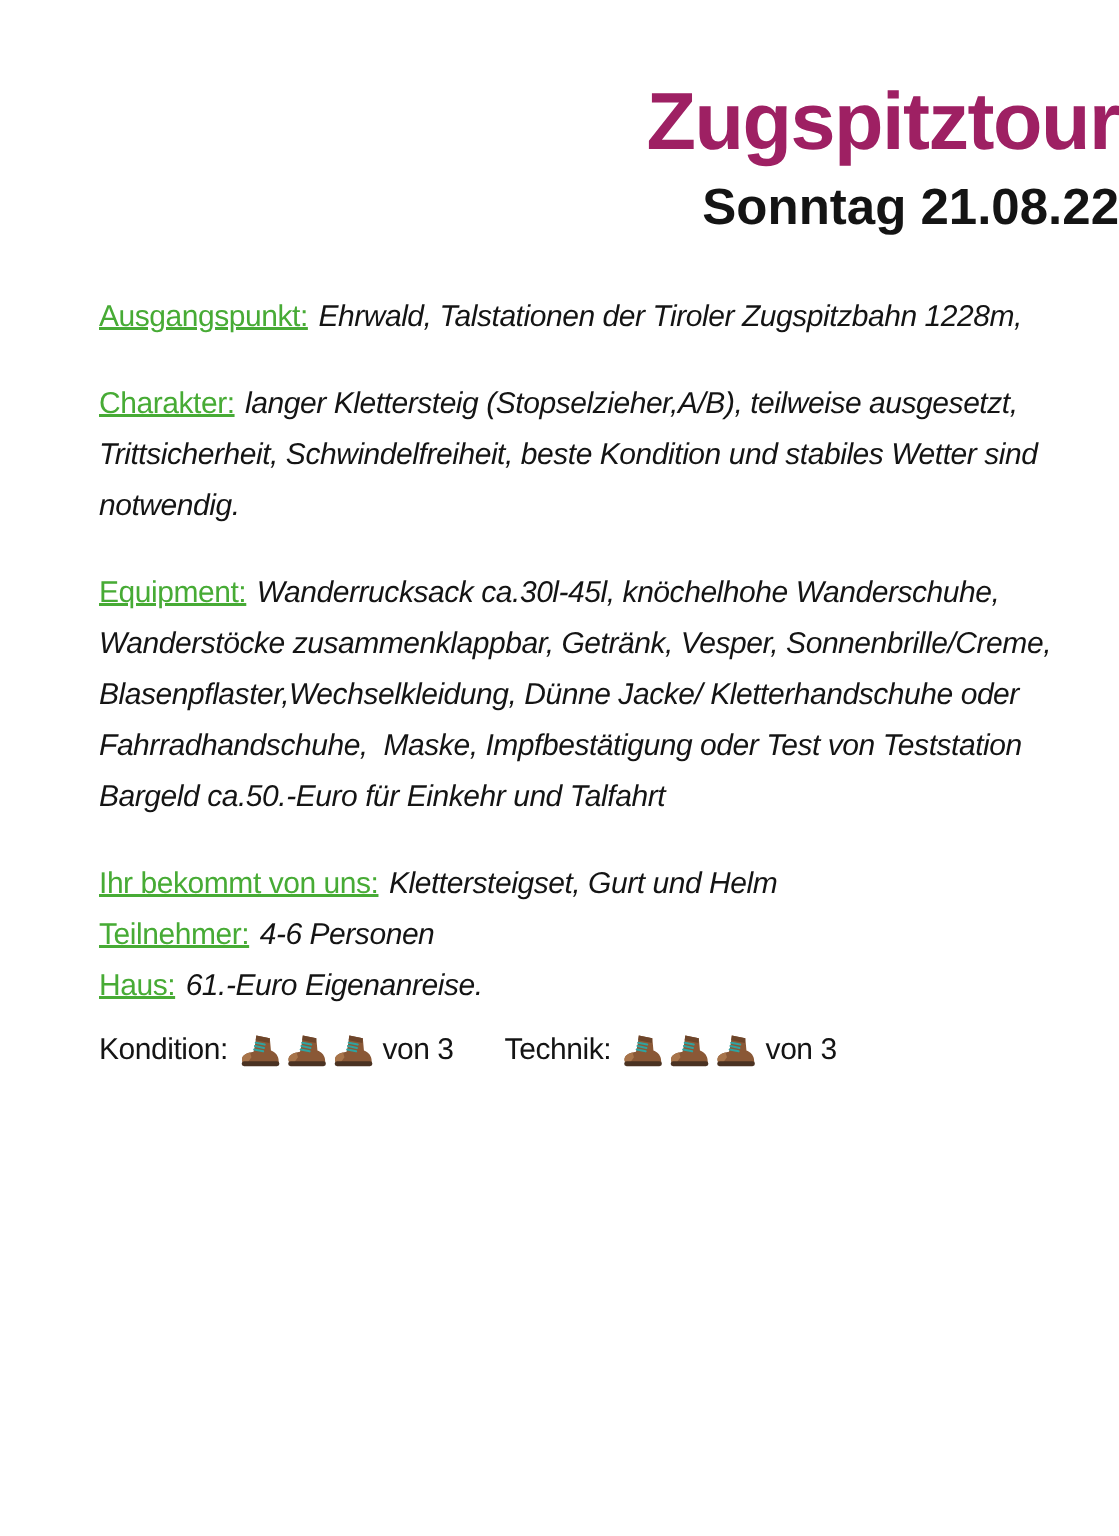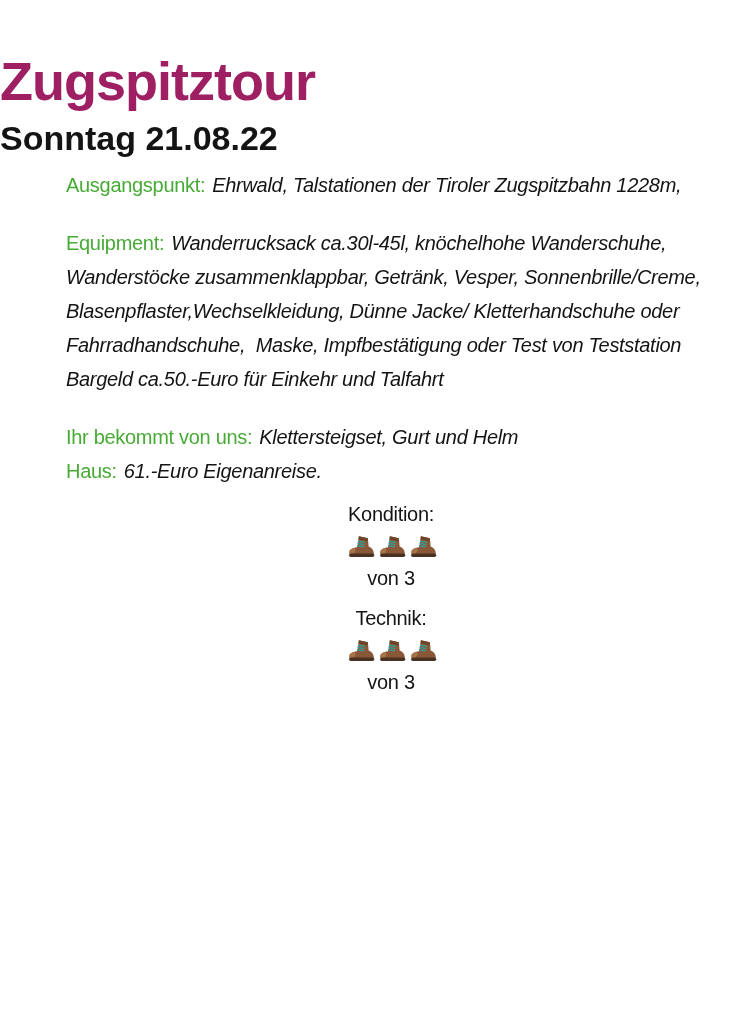--- a/index.html
+++ b/index.html
@@ -19,79 +19,81 @@
     width: 746px;
     height: 1024px;
     margin: 0 auto;
     background: var(--page-bg);
     padding: 38px 30px 0 66px;
     overflow: hidden;
   }
   .header {
     margin-left: -66px;
     margin-right: -30px;
-    text-align: left;
+    text-align: right;
   }
   h1.title {
     font-size: 54px;
     font-weight: bold;
     letter-spacing: -1px;
     color: var(--title-color);
     margin-top: 14px;
     line-height: 1.1;
   }
   h2.subtitle {
     font-size: 34px;
     font-weight: bold;
     color: var(--text-color);
     margin-top: 8px;
-    margin-bottom: 10px;
+    margin-bottom: 36px;
     line-height: 1.15;
   }
   .para {
     font-size: 20px;
     letter-spacing: -0.3px;
     line-height: 34px;
     color: var(--text-color);
   }
   .para.gap { margin-bottom: 24px; }
   .para .label {
     color: var(--label-color);
     margin-right: 7px;
+    text-decoration: underline;
   }
   .para .text { white-space: pre-wrap; font-style: italic; }
   .rating {
     margin-top: 6px;
     font-size: 20px;
     letter-spacing: -0.3px;
     line-height: 40px;
     color: var(--text-color);
     display: flex;
     align-items: center;
-    flex-direction: column;
   }
   .rating .rl { white-space: pre; }
   .rating .boots { display: inline-flex; align-items: center; margin: 0 4px 0 6px; }
   .rating .boots svg { margin: 0 2px; vertical-align: middle; }
   .rating .group-gap { display: inline-block; width: 34px; }
 </style>
 </head>
 <body>
 
 <div class="page">
   <div class="header">
     <h1 class="title">Zugspitztour</h1>
     <h2 class="subtitle">Sonntag 21.08.22</h2>
   </div>
 
   <div id="sections">
       <p class="para gap"><span class="label">Ausgangspunkt:</span><span class="text">Ehrwald, Talstationen der Tiroler Zugspitzbahn 1228m,</span></p>
+      <p class="para gap"><span class="label">Charakter:</span><span class="text">langer Klettersteig (Stopselzieher,A/B), teilweise ausgesetzt, Trittsicherheit, Schwindelfreiheit, beste Kondition und stabiles Wetter sind notwendig.</span></p>
       <p class="para gap"><span class="label">Equipment:</span><span class="text">Wanderrucksack ca.30l-45l, knöchelhohe Wanderschuhe, Wanderstöcke zusammenklappbar, Getränk, Vesper, Sonnenbrille/Creme,  Blasenpflaster,Wechselkleidung, Dünne Jacke/ Kletterhandschuhe oder Fahrradhandschuhe,  Maske, Impfbestätigung oder Test von Teststation
 Bargeld ca.50.-Euro für Einkehr und Talfahrt</span></p>
       <p class="para"><span class="label">Ihr bekommt von uns:</span><span class="text">Klettersteigset, Gurt und Helm</span></p>
+      <p class="para"><span class="label">Teilnehmer:</span><span class="text">4-6 Personen</span></p>
       <p class="para"><span class="label">Haus:</span><span class="text">61.-Euro Eigenanreise.</span></p>
     </div>
 
   <div class="rating">
     <span class="rl">Kondition:</span>
     <span class="boots" id="kondition-boots">
         <svg class="boot" viewBox="0 0 36 30" width="27" height="24" aria-hidden="true">
     <path d="M14.5 2 L26.5 4.5 L27.5 15.5 C30.5 16.5 33.5 19 34.2 23 L34.5 26.5 L3 26.5 C1.2 24.5 1.4 21.2 3.6 19.6 C6 17.8 9.3 17 12 16.6 C13.2 12.3 13.9 7 14.5 2 Z" fill="#8a5836"></path>
     <path d="M3 26.5 C1.2 24.5 1.4 21.2 3.6 19.6 C5 18.5 7 17.8 9 17.3 L10.2 21.5 L6.5 26.5 Z" fill="#a8744a"></path>
     <path d="M14.5 2 L26.5 4.5 L26.1 8.8 L13.9 6.3 Z" fill="#6d452a"></path>

